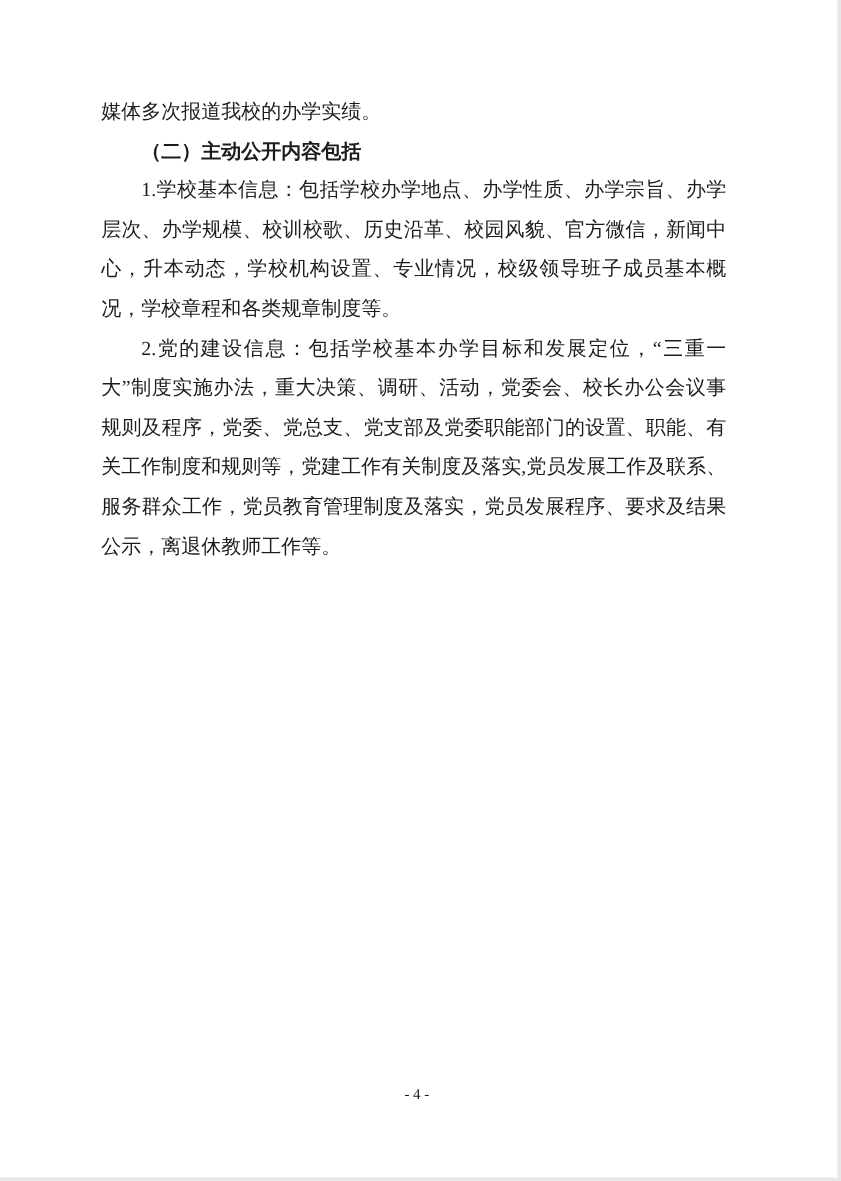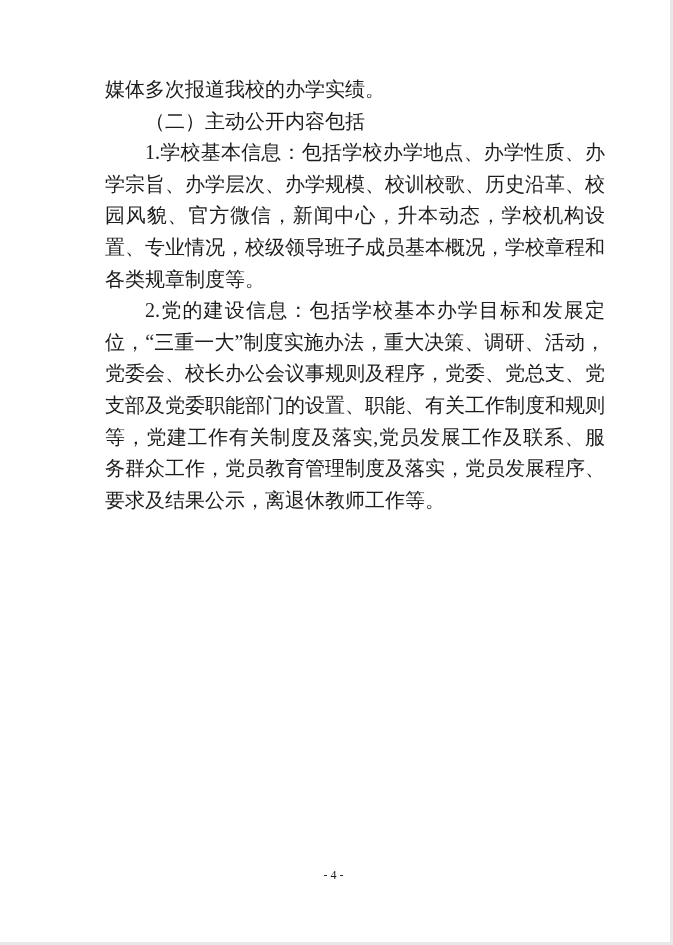--- a/index.html
+++ b/index.html
@@ -18,36 +18,36 @@
     height: 945px;
     box-sizing: border-box;
     background: var(--page-bg, #ffffff);
     border-right: 3px solid var(--edge-color, #e8e8e8);
     border-bottom: 3px solid var(--edge-color, #e8e8e8);
     font-family: "Liberation Serif", "DejaVu Serif", serif;
     color: var(--ink-color, #1c1c1c);
   }
   .content {
     position: absolute;
-    left: 105px;
+    left: 81px;
     top: 74px;
     width: 500px;
-    font-size: 20px;
+    font-size: 16px;
     line-height: 31.6px;
     text-align: justify;
   }
   .content p {
     margin: 0;
     padding: 0;
   }
   p.indent {
     text-indent: 2em;
   }
   .heading {
-    font-weight: normal;
+    font-weight: bold;
   }
   .lead {
     font-weight: normal;
   }
   .page-footer {
     position: absolute;
     left: 0;
     right: 3px;
     top: 868px;
     text-align: center;

